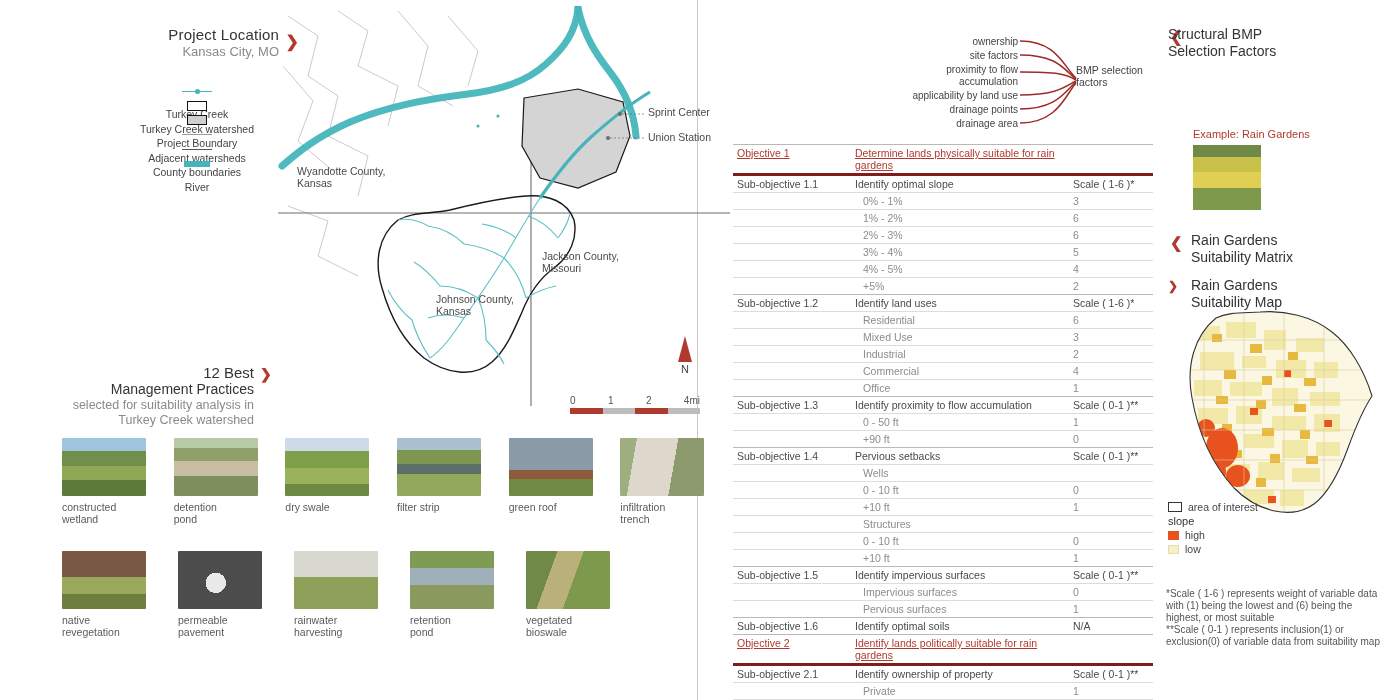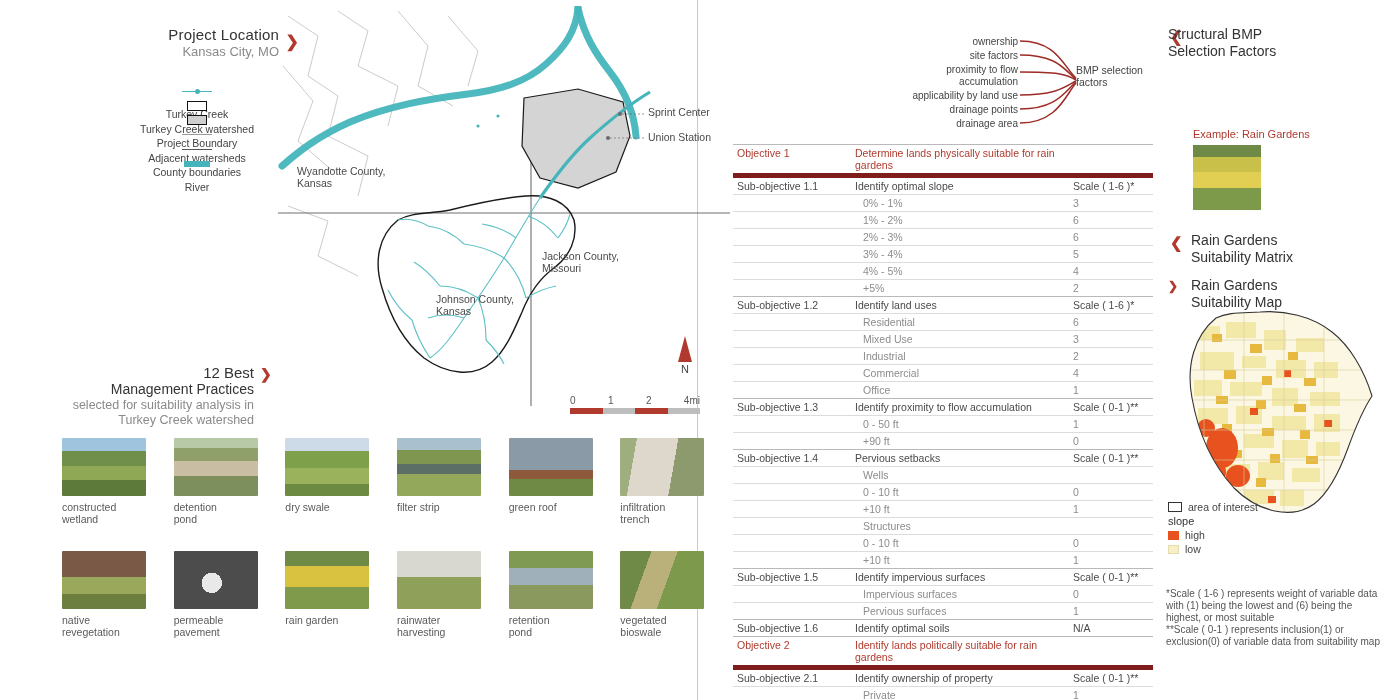--- a/index.html
+++ b/index.html
@@ -109,21 +109,21 @@
 
   
   table.matrix {
     position:absolute; left:35px; top:144px; width:420px;
     border-collapse:collapse; font-size:10.5px; color:#4a4a4a;
   }
   table.matrix td { padding:2px 4px; vertical-align:top; }
   .c1 { width:118px; }
   .c2 { width:218px; }
   .c3 { width:84px; }
-  tr.obj td { color:#b03a2e; border-top:1px solid #b9b9b9; border-bottom:5px solid #7f1d1d; }
+  tr.obj td { color:#b03a2e; border-top:1px solid #b9b9b9; border-bottom:3px solid #7f1d1d;text-decoration:underline; }
   tr.sub td { border-top:1px solid #b9b9b9; }
   tr.val td { color:#8c8c8c; border-top:1px solid #dcdcdc; }
   tr.val td.c2 { padding-left:12px; }
   tr.grp td { color:#8c8c8c; border-top:1px solid #dcdcdc; }
   tr.grp td.c2 { padding-left:12px; }
   tr.last td { border-bottom:1px solid #b9b9b9; }
 </style>
 </head>
 <body>
 
@@ -293,24 +293,20 @@
         </div>
       </div>
       <div class="row row2">
         <div class="cell">
           <div class="ph" style="background:linear-gradient(#7a5a46 0 45%,#9aa85c 45% 75%,#6d7f3e 75% 100%)"></div>
           <div class="cap">native<br>revegetation</div>
         </div>
         <div class="cell">
           <div class="ph" style="background:radial-gradient(circle at 45% 55%,#e9e9e9 0 18%,#4c4c4c 18% 100%)"></div>
           <div class="cap">permeable<br>pavement</div>
-        </div>
-        <div class="cell">
-          <div class="ph" style="background:linear-gradient(#6f8a46 0 25%,#d9c23f 25% 62%,#7e9a4a 62% 100%)"></div>
-          <div class="cap">rain garden</div>
         </div>
         <div class="cell">
           <div class="ph" style="background:linear-gradient(#d8d8d0 0 45%,#8fa05a 45% 100%)"></div>
           <div class="cap">rainwater<br>harvesting</div>
         </div>
         <div class="cell">
           <div class="ph" style="background:linear-gradient(#7f9a52 0 30%,#9fb0bb 30% 58%,#8a9a5e 58% 100%)"></div>
           <div class="cap">retention<br>pond</div>
         </div>
         <div class="cell">

